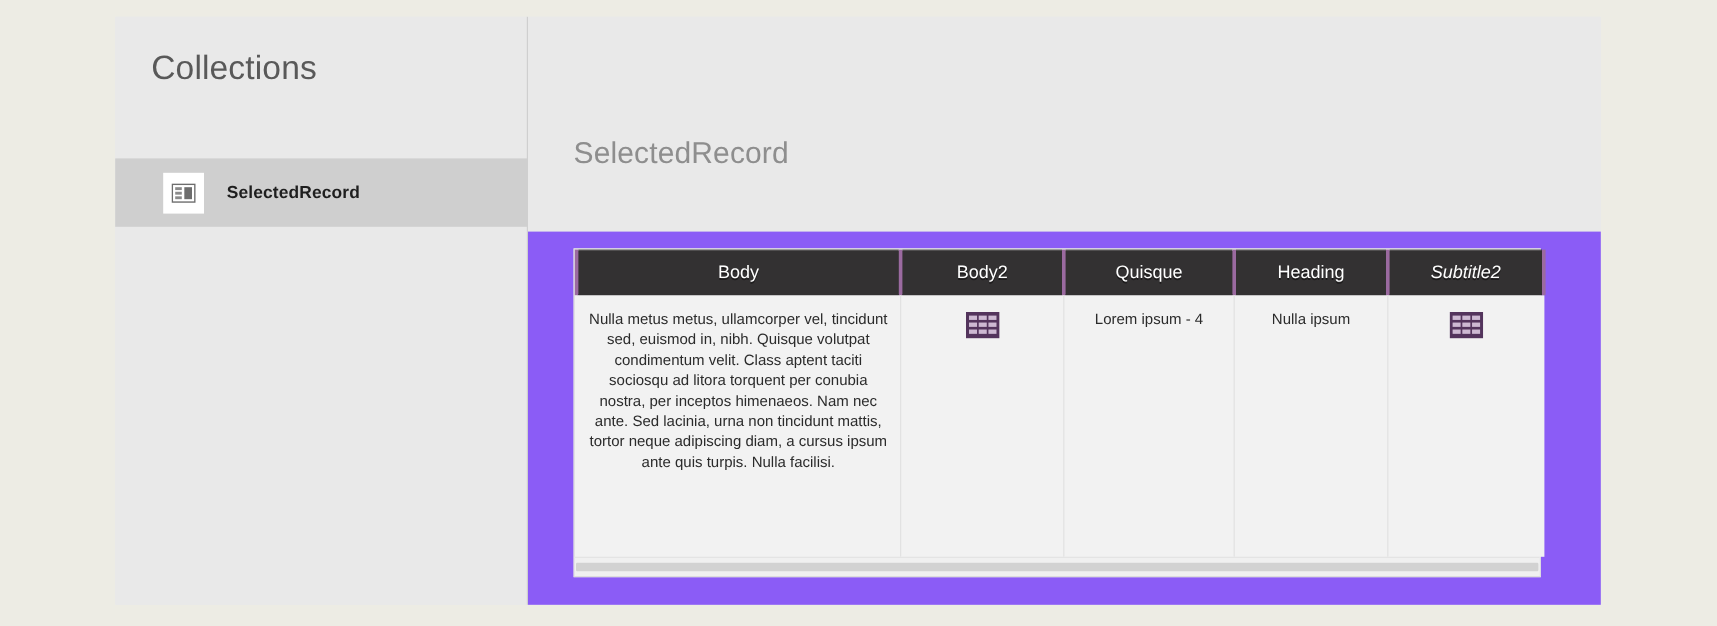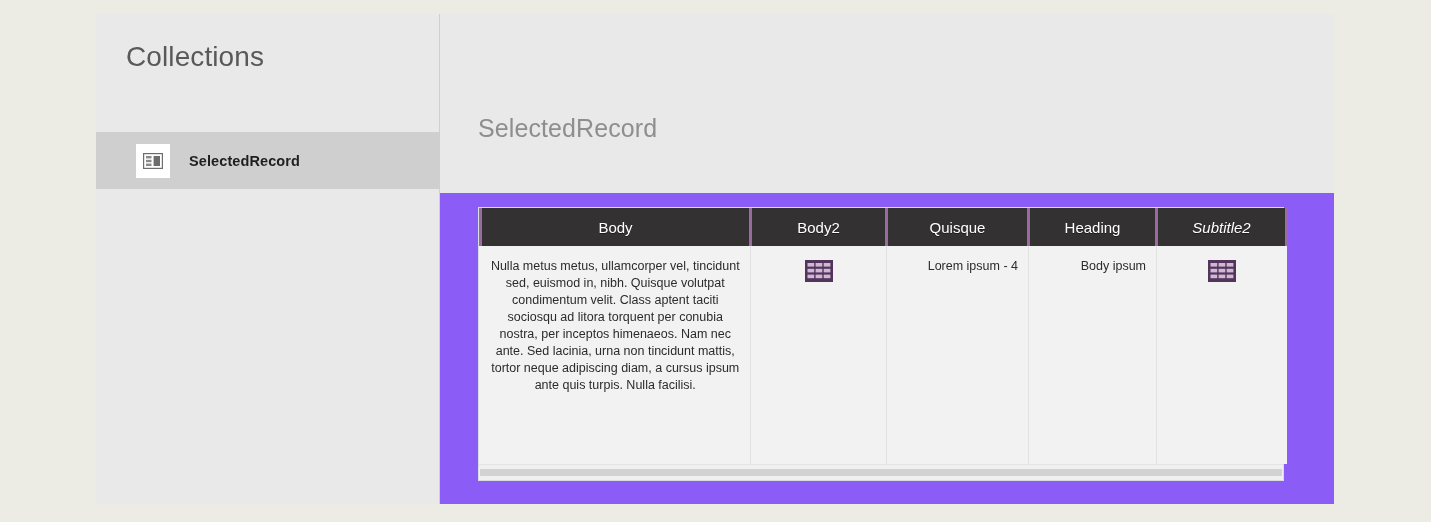--- a/index.html
+++ b/index.html
@@ -163,21 +163,20 @@
 
   .cell-text {
     font-size: 12.5px;
     line-height: 17px;
     color: #2b2b2b;
     text-align: center;
   }
   .cell-text.small {
     font-size: 12.5px;
     line-height: 16px;
-    text-align: right;
   }
 
   .grid-icon-cell {
     text-align: center;
   }
 
   .grid-icon {
     display: inline-block;
     margin-top: 2px;
   }
@@ -260,21 +259,21 @@
                     <rect x="2.5" y="14.6" width="6.7" height="3.6" fill="#cdb9d2"></rect>
                     <rect x="10.6" y="14.6" width="6.7" height="3.6" fill="#cdb9d2"></rect>
                     <rect x="18.7" y="14.6" width="6.7" height="3.6" fill="#cdb9d2"></rect>
                   </svg>
                 </span>
               </td>
               <td>
                 <div class="cell-text small">Lorem ipsum - 4</div>
               </td>
               <td>
-                <div class="cell-text small">Body ipsum</div>
+                <div class="cell-text small">Nulla ipsum</div>
               </td>
               <td class="grid-icon-cell">
                 <span class="grid-icon">
                   <svg width="28" height="22" viewBox="0 0 28 22" aria-hidden="true">
                     <rect x="0" y="0" width="28" height="22" fill="#53345c"></rect>
                     <rect x="2.5" y="3" width="6.7" height="3.6" fill="#cdb9d2"></rect>
                     <rect x="10.6" y="3" width="6.7" height="3.6" fill="#cdb9d2"></rect>
                     <rect x="18.7" y="3" width="6.7" height="3.6" fill="#cdb9d2"></rect>
                     <rect x="2.5" y="8.8" width="6.7" height="3.6" fill="#cdb9d2"></rect>
                     <rect x="10.6" y="8.8" width="6.7" height="3.6" fill="#cdb9d2"></rect>

